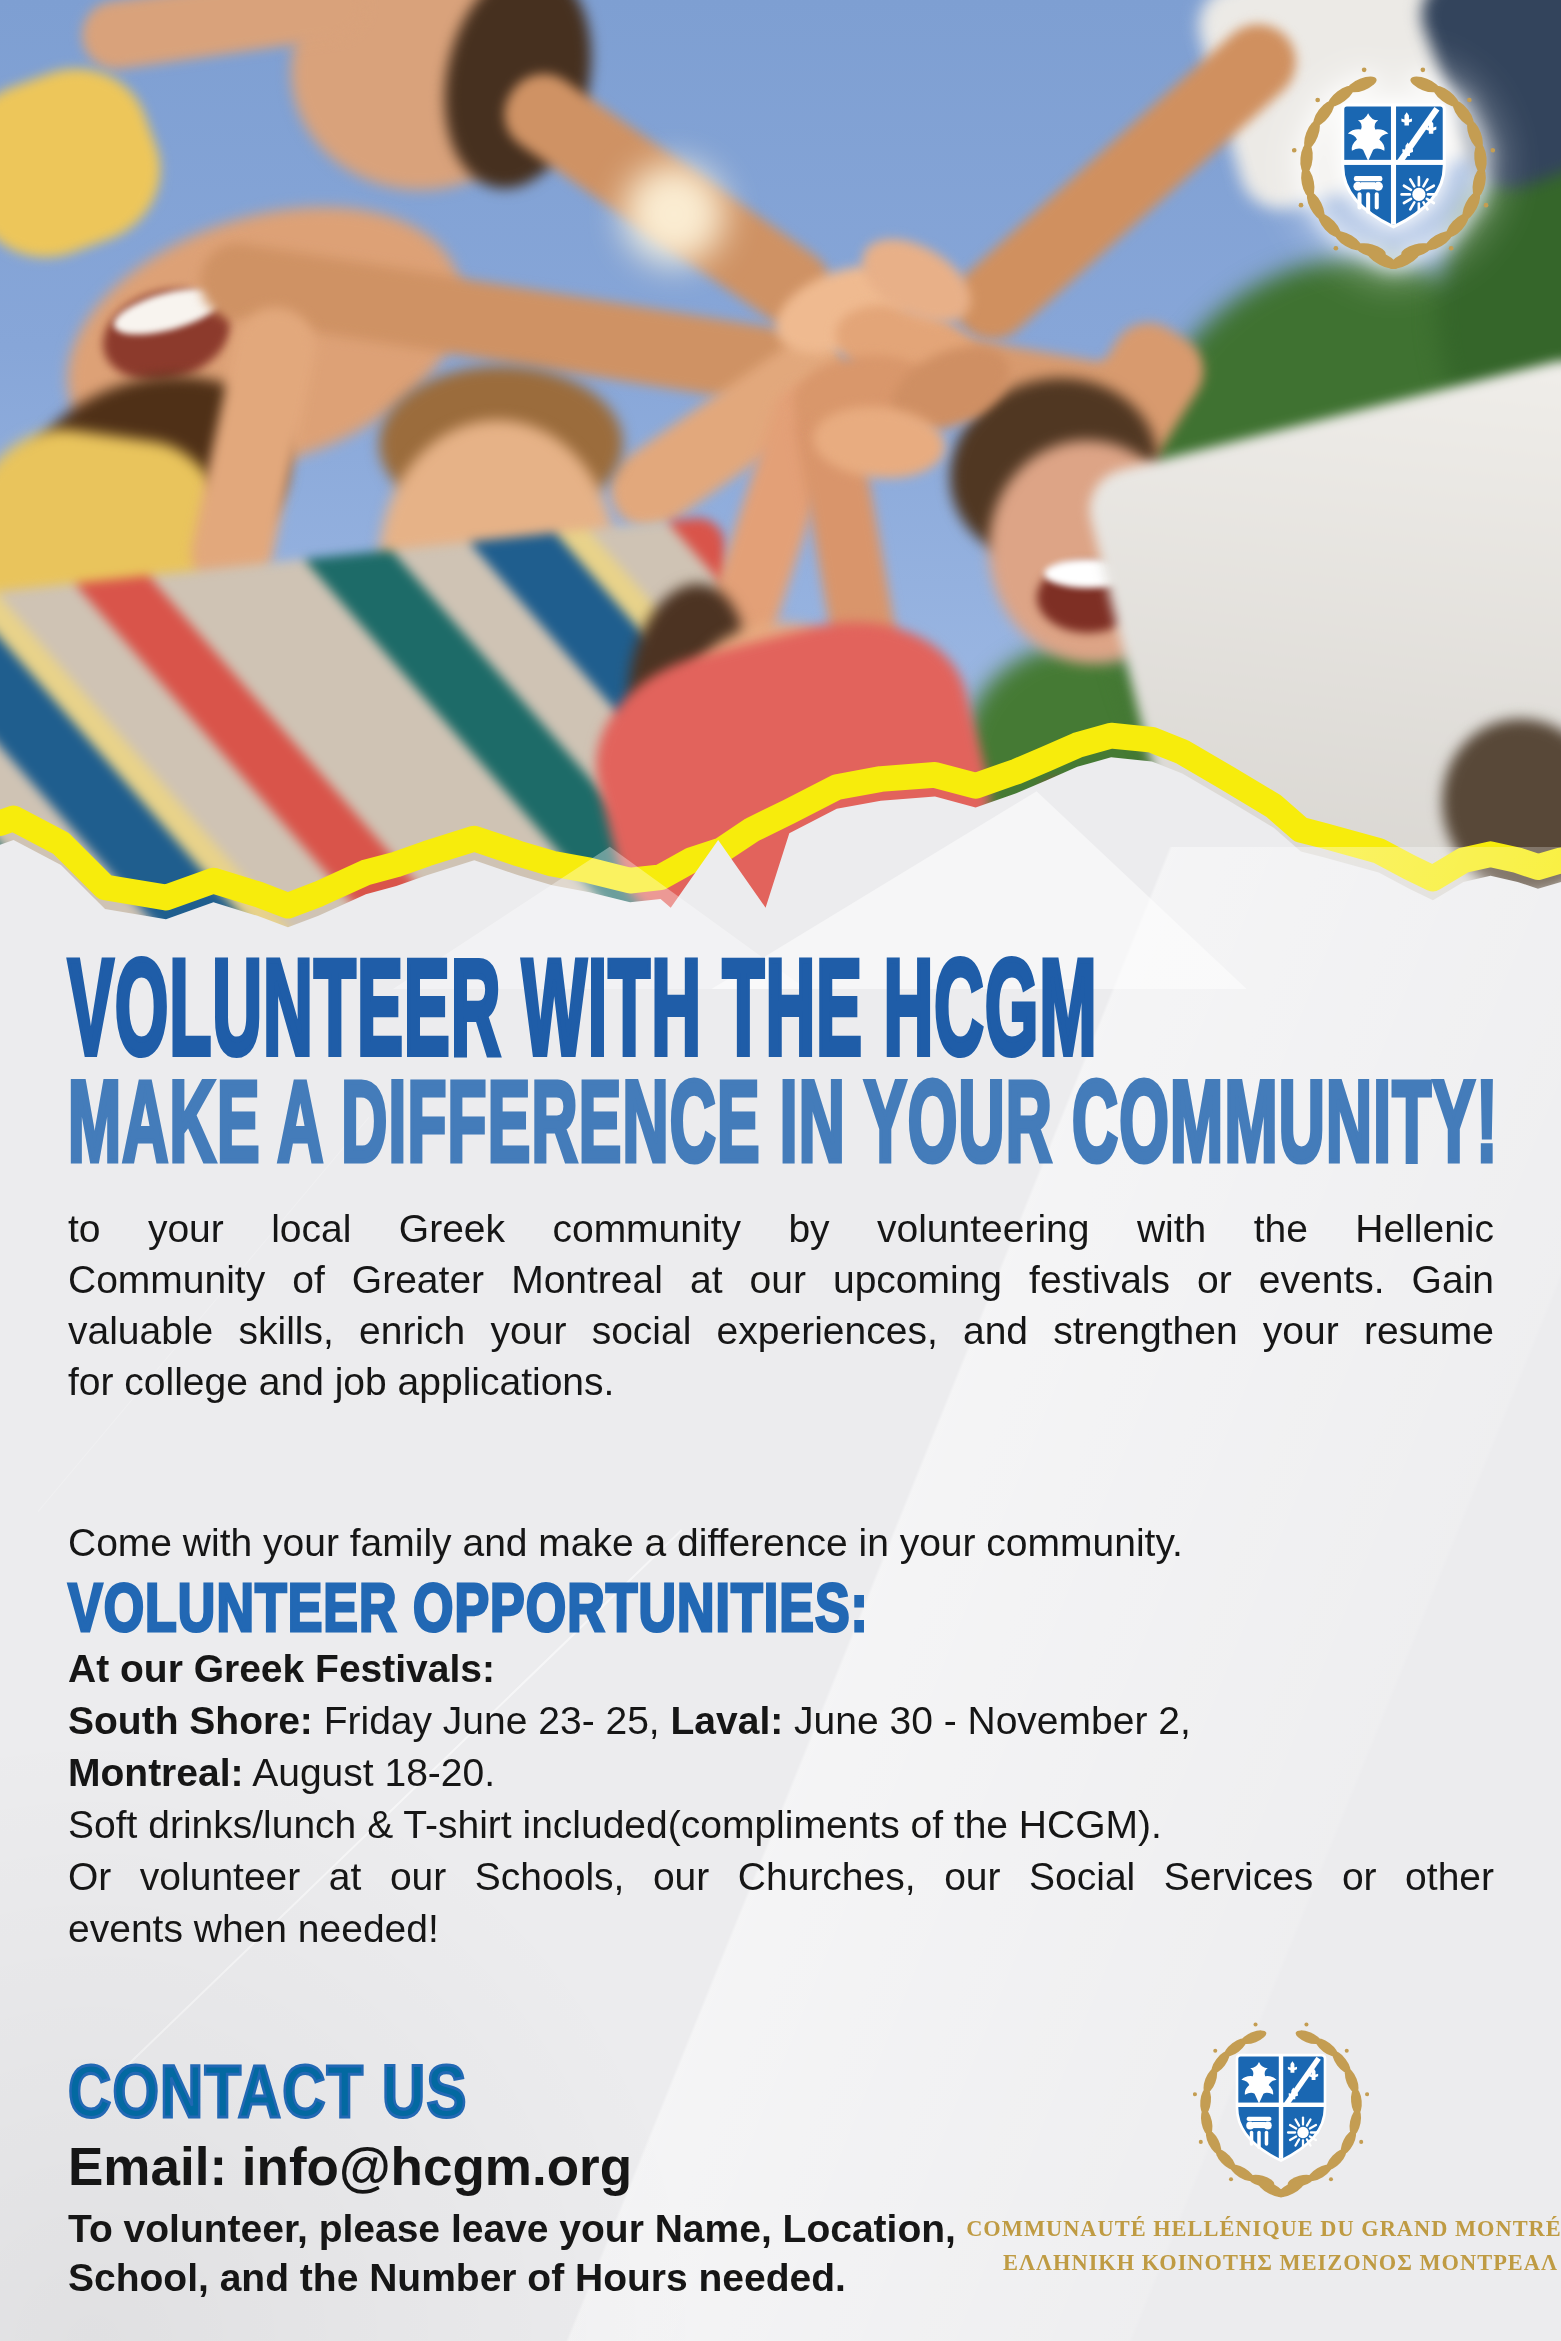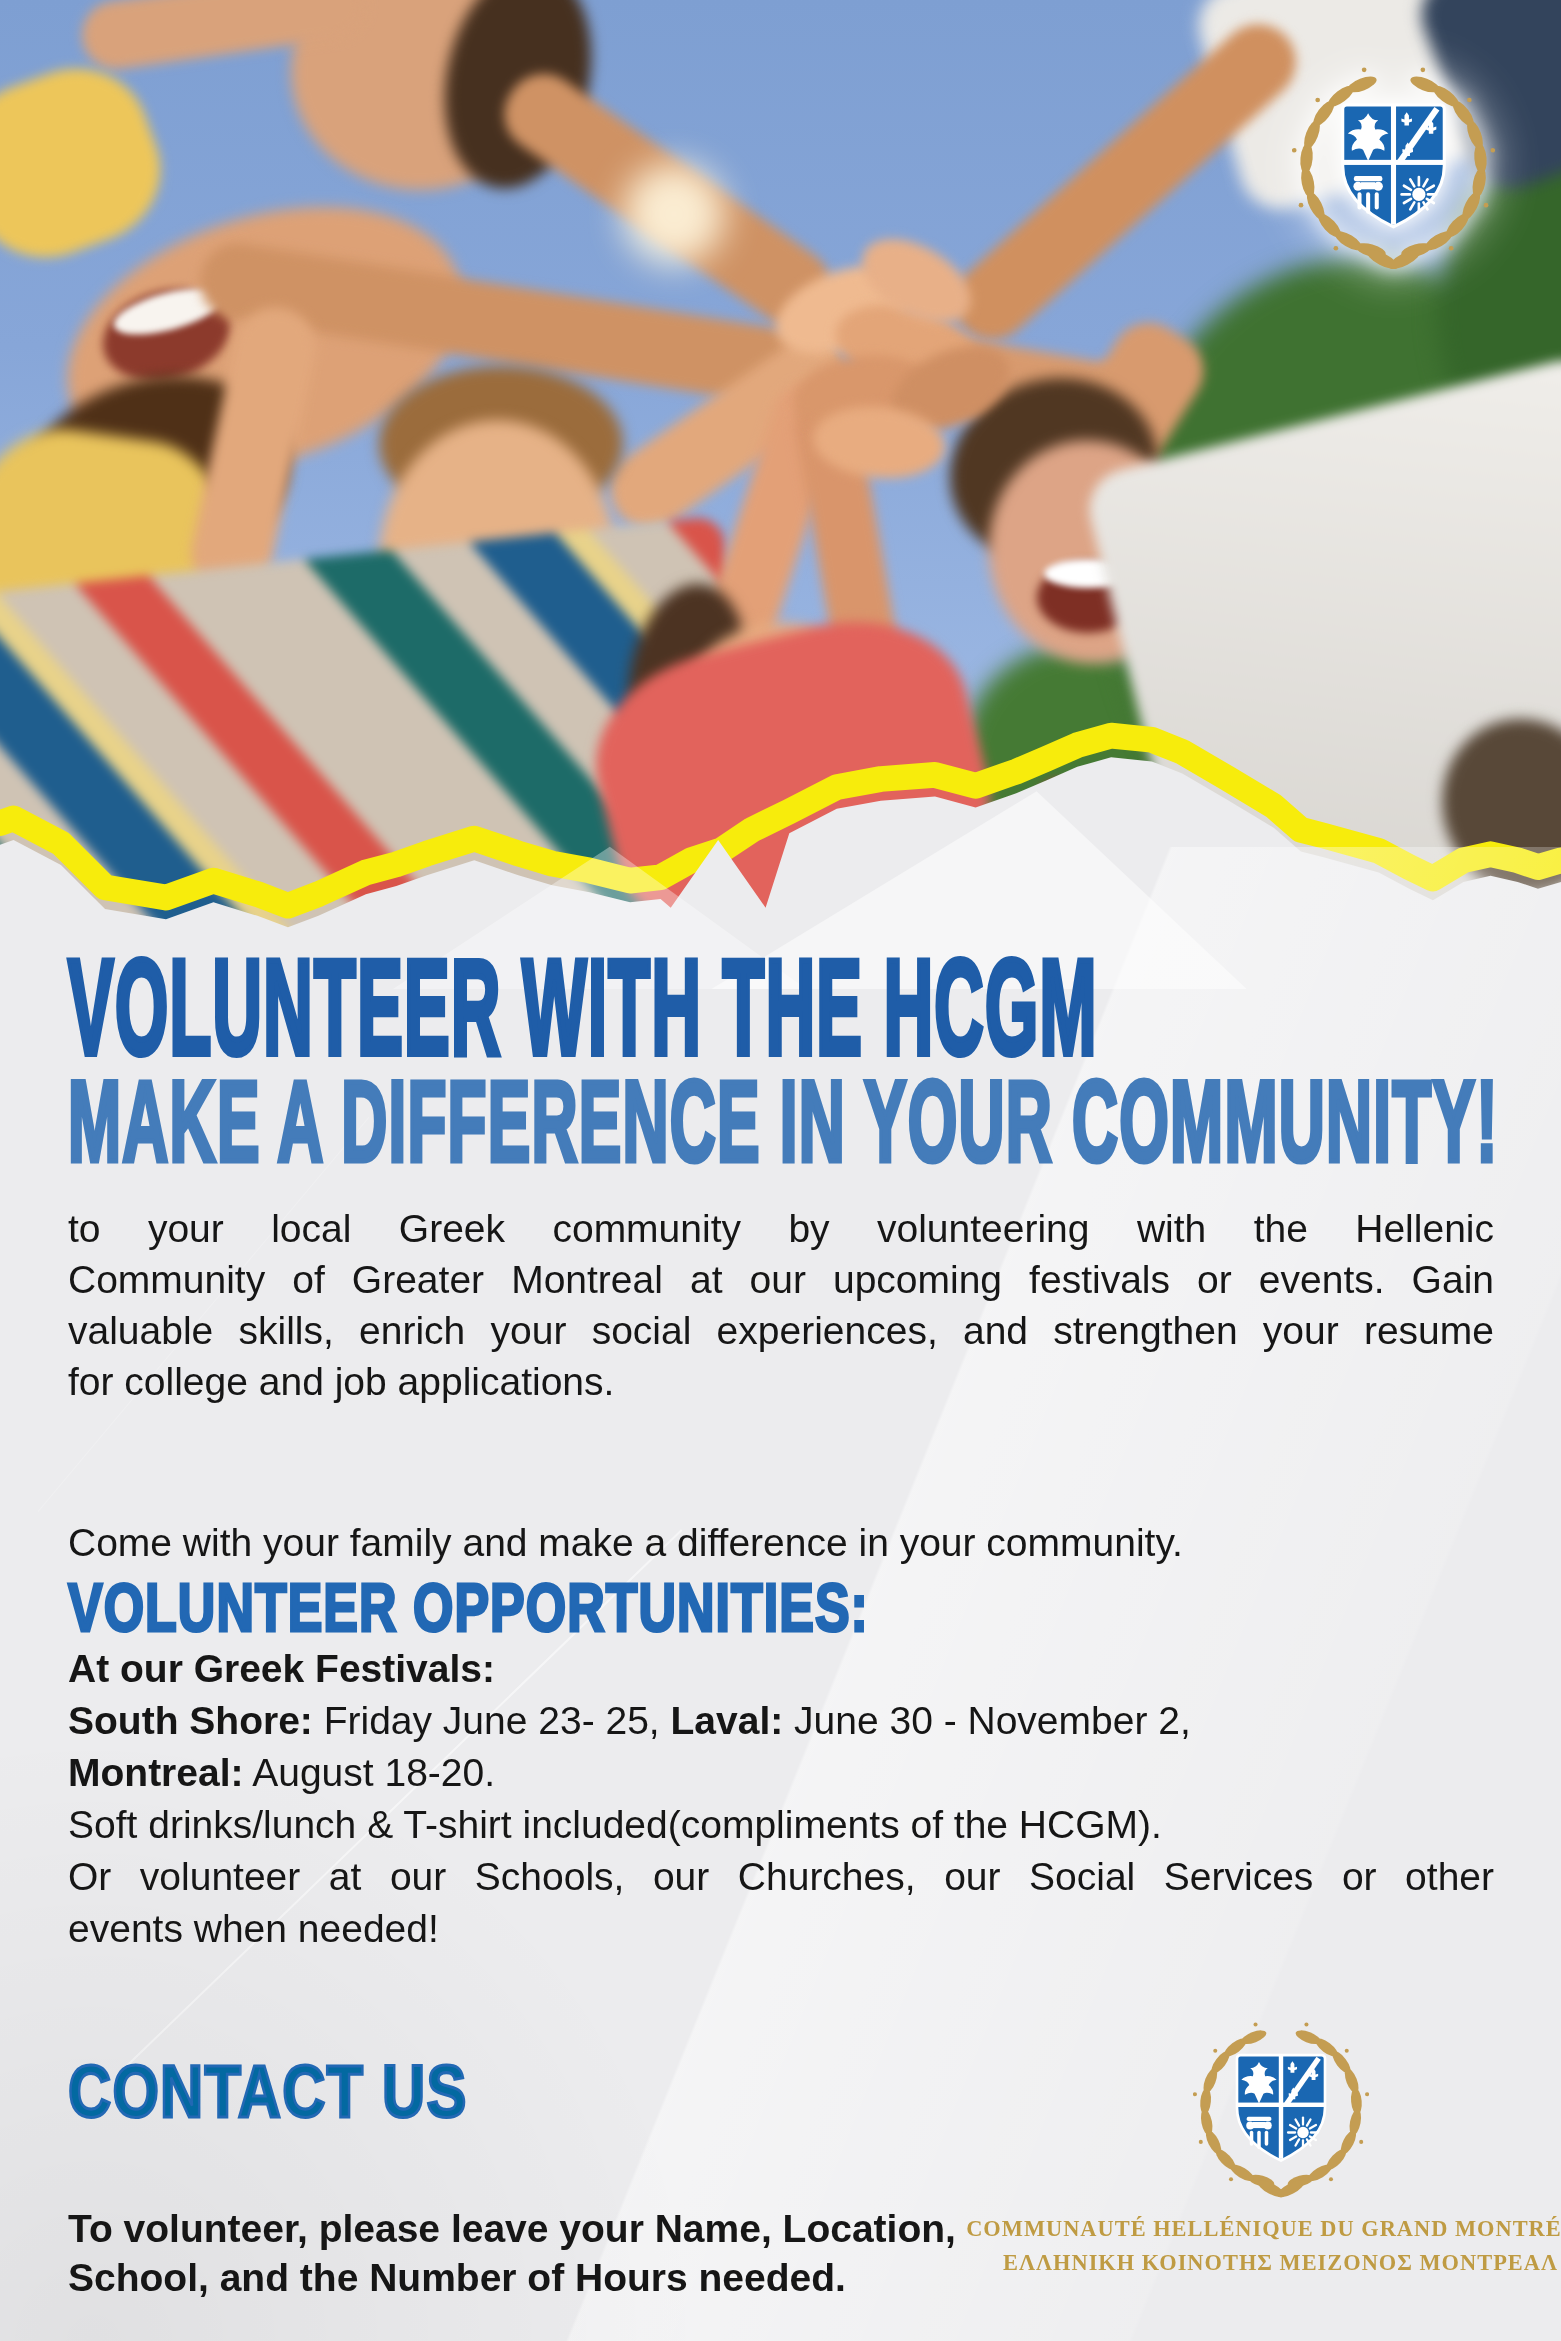--- a/index.html
+++ b/index.html
@@ -212,20 +212,21 @@
       <div class="fest-line"><span style="font-weight: 700;">South Shore:</span><span style="font-weight: 400;"> Friday June 23- 25, </span><span style="font-weight: 700;">Laval:</span><span style="font-weight: 400;"> June 30 - November 2,</span></div>
       <div class="fest-line"><span style="font-weight: 700;">Montreal:</span><span style="font-weight: 400;"> August 18-20.</span></div>
       <div class="fest-line"><span style="font-weight: 400;">Soft drinks/lunch &amp; T-shirt included(compliments of the HCGM).</span></div>
       <div class="fest-line just"><span style="font-weight: 400;">Or volunteer at our Schools, our Churches, our Social Services or other</span></div>
       <div class="fest-line"><span style="font-weight: 400;">events when needed!</span></div>
     </div>
 
 
   <div class="contact-h"><span class="cond">CONTACT US</span></div>
 
+  <div class="email">Email: info@hcgm.org</div>
 
   <div class="note">
       <div class="note-line">To volunteer, please leave your Name, Location,</div>
       <div class="note-line">School, and the Number of Hours needed.</div>
     </div>
 
   <div class="footer-logo">
     <svg class="crest crest-bottom" viewBox="0 0 200 230">
         <ellipse cx="77.74156212118322" cy="195.06962106085987" rx="15" ry="6" fill="#c49d52" transform="rotate(195 77.74156212118322 195.06962106085987)"></ellipse>
         <ellipse cx="55.70672555773534" cy="185.71638786038164" rx="15" ry="6" fill="#c49d52" transform="rotate(211 55.70672555773534 185.71638786038164)"></ellipse>

